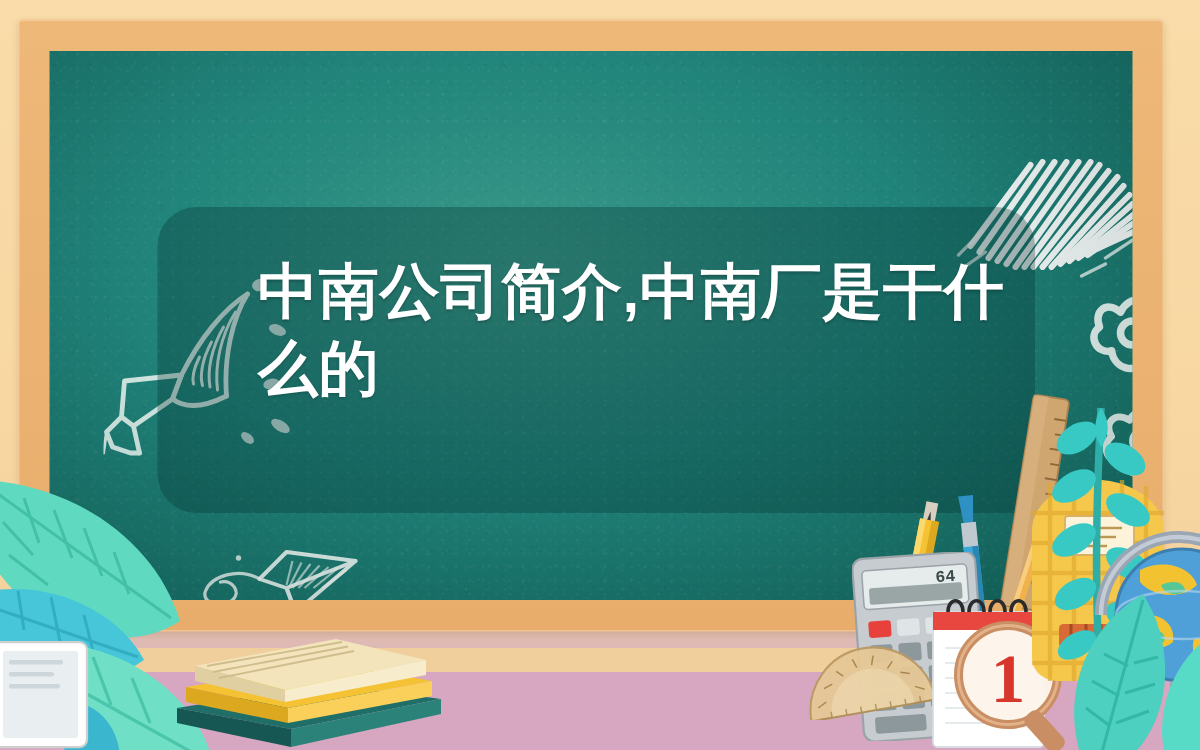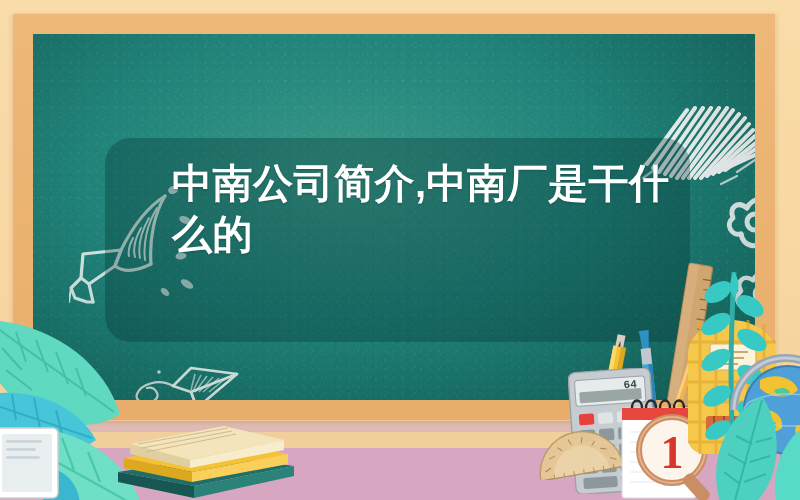--- a/index.html
+++ b/index.html
@@ -110,21 +110,21 @@
     width: 585px;
     height: 204px;
     background: rgba(2, 44, 42, 0.30);
     border-radius: 26px 26px 0 26px;
   }
 
   
   .headline {
     position: absolute;
     left: 172px;
-    top: 158px;
+    top: 170px;
     width: 500px;
     color: #ffffff;
     font-size: 40px;
     line-height: 1.28;
     font-weight: 700;
     letter-spacing: 0.5px;
     text-shadow: 0 1px 2px rgba(0,0,0,0.22);
     white-space: pre-wrap;
   }
 

